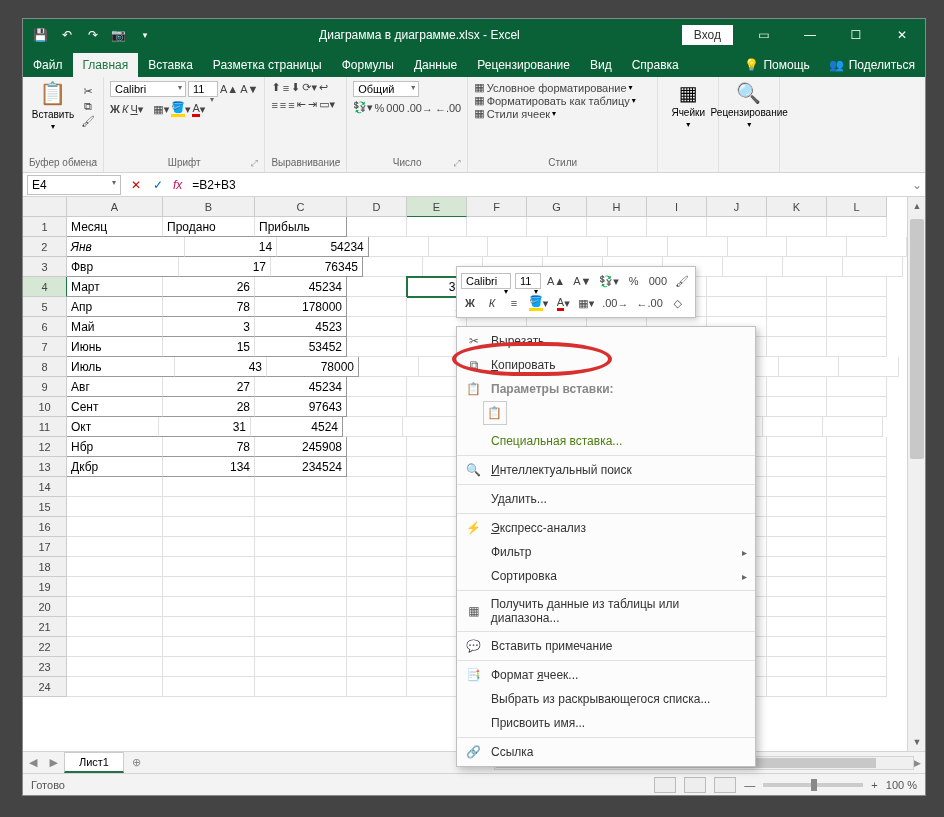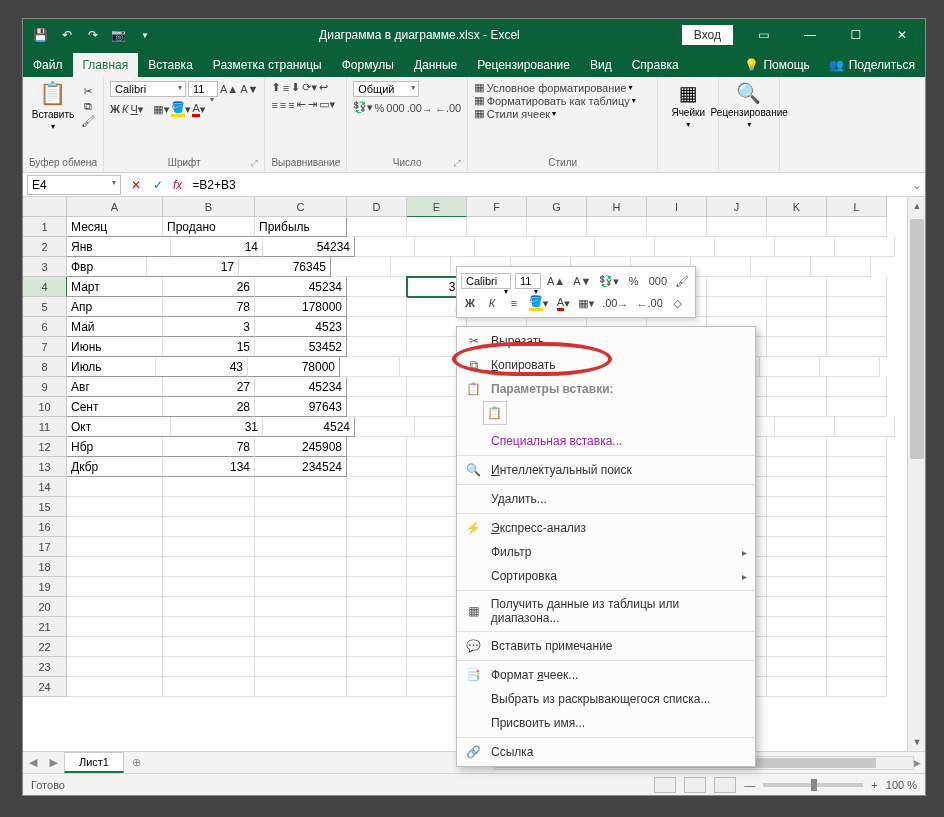--- a/index.html
+++ b/index.html
@@ -84,21 +84,21 @@
 
 .mini-toolbar { position: absolute; background: #fff; border: 1px solid #c0c0c0; box-shadow: 2px 2px 6px rgba(0,0,0,0.2); padding: 4px; display: flex; flex-direction: column; gap: 2px; }
 .mini-toolbar .row { gap: 4px; }
 .mini-toolbar .mbtn { min-width: 18px; height: 20px; display: flex; align-items: center; justify-content: center; font-size: 11px; color: #444; padding: 0 2px; }
 .mini-toolbar .combo { border: 1px solid #c0c0c0; padding: 1px 14px 1px 4px; position: relative; font-size: 11px; }
 .mini-toolbar .combo::after { content: "▾"; position: absolute; right: 2px; font-size: 8px; }
 
 
 .context-menu { position: absolute; background: #fcfcfc; border: 1px solid #c0c0c0; box-shadow: 3px 3px 8px rgba(0,0,0,0.25); font-size: 12px; padding: 2px 0; width: 300px; }
 .context-menu .item { display: flex; align-items: center; padding: 4px 8px 4px 8px; gap: 8px; color: #333; }
-.context-menu .item.disabled { color: #a21caf; }
+.context-menu .item.disabled { color: #4d7c0f; }
 .context-menu .item.header { font-weight: normal; color: #888; }
 .context-menu .ico { width: 18px; height: 16px; display: flex; align-items: center; justify-content: center; font-size: 12px; color: #555; }
 .context-menu .arrow { margin-left: auto; font-size: 10px; color: #666; }
 .context-menu .sub-icon { margin-left: 26px; width: 24px; height: 24px; border: 1px solid #ccc; display: flex; align-items: center; justify-content: center; color: #bbb; margin-bottom: 4px; }
 .context-menu .divider { height: 1px; background: #e0e0e0; margin: 2px 0; }
 
 
 .highlight-oval { position: absolute; border: 4px solid #d82f2f; border-radius: 50% / 60%; pointer-events: none; }
 
 u.hotkey { text-decoration: underline; }
@@ -299,36 +299,36 @@
             <div class="cell" style="width: 60px;"></div>
             <div class="cell" style="width: 60px;"></div>
             <div class="cell" style="width: 60px;"></div>
             <div class="cell" style="width: 60px;"></div>
             <div class="cell" style="width: 60px;"></div>
             <div class="cell" style="width: 60px;"></div>
             <div class="cell" style="width: 60px;"></div>
           </div>
           <div class="grid-row">
             <div class="row-h">2</div>
-            <div class="cell border-b" style="width: 104px;">Янв</div>
+            <div class="cell border-b" style="width: 119px; font-style: italic;">Янв</div>
             <div class="cell right border-b" style="width: 92px;">14</div>
             <div class="cell right border-b border-r" style="width: 92px;">54234</div>
             <div class="cell" style="width: 60px;"></div>
             <div class="cell" style="width: 60px;"></div>
             <div class="cell" style="width: 60px;"></div>
             <div class="cell" style="width: 60px;"></div>
             <div class="cell" style="width: 60px;"></div>
             <div class="cell" style="width: 60px;"></div>
             <div class="cell" style="width: 60px;"></div>
             <div class="cell" style="width: 60px;"></div>
             <div class="cell" style="width: 60px;"></div>
           </div>
           <div class="grid-row">
             <div class="row-h">3</div>
-            <div class="cell border-b" style="width: 80px;">Фвр</div>
+            <div class="cell border-b" style="width: 112px;">Фвр</div>
             <div class="cell right border-b" style="width: 92px;">17</div>
             <div class="cell right border-b border-r" style="width: 92px;">76345</div>
             <div class="cell" style="width: 60px;"></div>
             <div class="cell" style="width: 60px;"></div>
             <div class="cell" style="width: 60px;"></div>
             <div class="cell" style="width: 60px;"></div>
             <div class="cell" style="width: 60px;"></div>
             <div class="cell" style="width: 60px;"></div>
             <div class="cell" style="width: 60px;"></div>
             <div class="cell" style="width: 60px;"></div>
@@ -389,21 +389,21 @@
             <div class="cell" style="width: 60px;"></div>
             <div class="cell" style="width: 60px;"></div>
             <div class="cell" style="width: 60px;"></div>
             <div class="cell" style="width: 60px;"></div>
             <div class="cell" style="width: 60px;"></div>
             <div class="cell" style="width: 60px;"></div>
             <div class="cell" style="width: 60px;"></div>
           </div>
           <div class="grid-row">
             <div class="row-h">8</div>
-            <div class="cell border-b" style="width: 89px;">Июль</div>
+            <div class="cell border-b" style="width: 108px;">Июль</div>
             <div class="cell right border-b" style="width: 92px;">43</div>
             <div class="cell right border-b border-r" style="width: 92px;">78000</div>
             <div class="cell" style="width: 60px;"></div>
             <div class="cell" style="width: 60px;"></div>
             <div class="cell" style="width: 60px;"></div>
             <div class="cell" style="width: 60px;"></div>
             <div class="cell" style="width: 60px;"></div>
             <div class="cell" style="width: 60px;"></div>
             <div class="cell" style="width: 60px;"></div>
             <div class="cell" style="width: 60px;"></div>
@@ -434,21 +434,21 @@
             <div class="cell" style="width: 60px;"></div>
             <div class="cell" style="width: 60px;"></div>
             <div class="cell" style="width: 60px;"></div>
             <div class="cell" style="width: 60px;"></div>
             <div class="cell" style="width: 60px;"></div>
             <div class="cell" style="width: 60px;"></div>
             <div class="cell" style="width: 60px;"></div>
           </div>
           <div class="grid-row">
             <div class="row-h">11</div>
-            <div class="cell border-b" style="width: 104px;">Окт</div>
+            <div class="cell border-b" style="width: 92px;">Окт</div>
             <div class="cell right border-b" style="width: 92px;">31</div>
             <div class="cell right border-b border-r" style="width: 92px;">4524</div>
             <div class="cell" style="width: 60px;"></div>
             <div class="cell" style="width: 60px;"></div>
             <div class="cell" style="width: 60px;"></div>
             <div class="cell" style="width: 60px;"></div>
             <div class="cell" style="width: 60px;"></div>
             <div class="cell" style="width: 60px;"></div>
             <div class="cell" style="width: 60px;"></div>
             <div class="cell" style="width: 60px;"></div>

